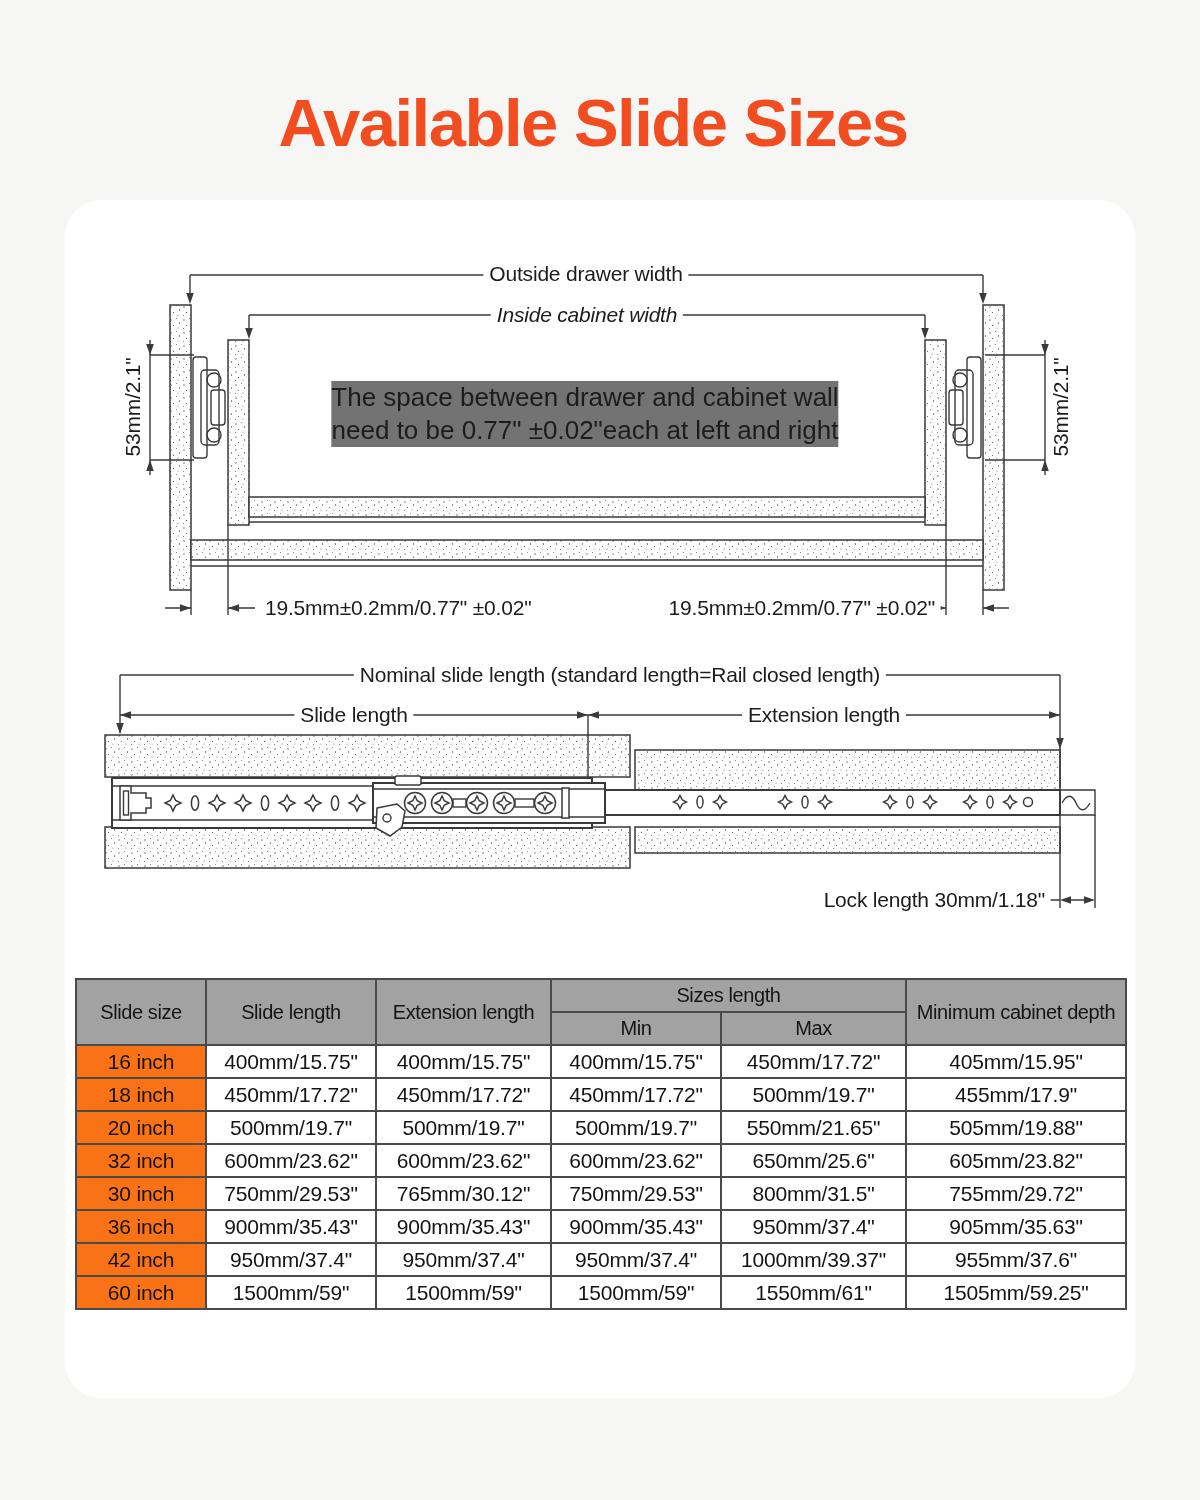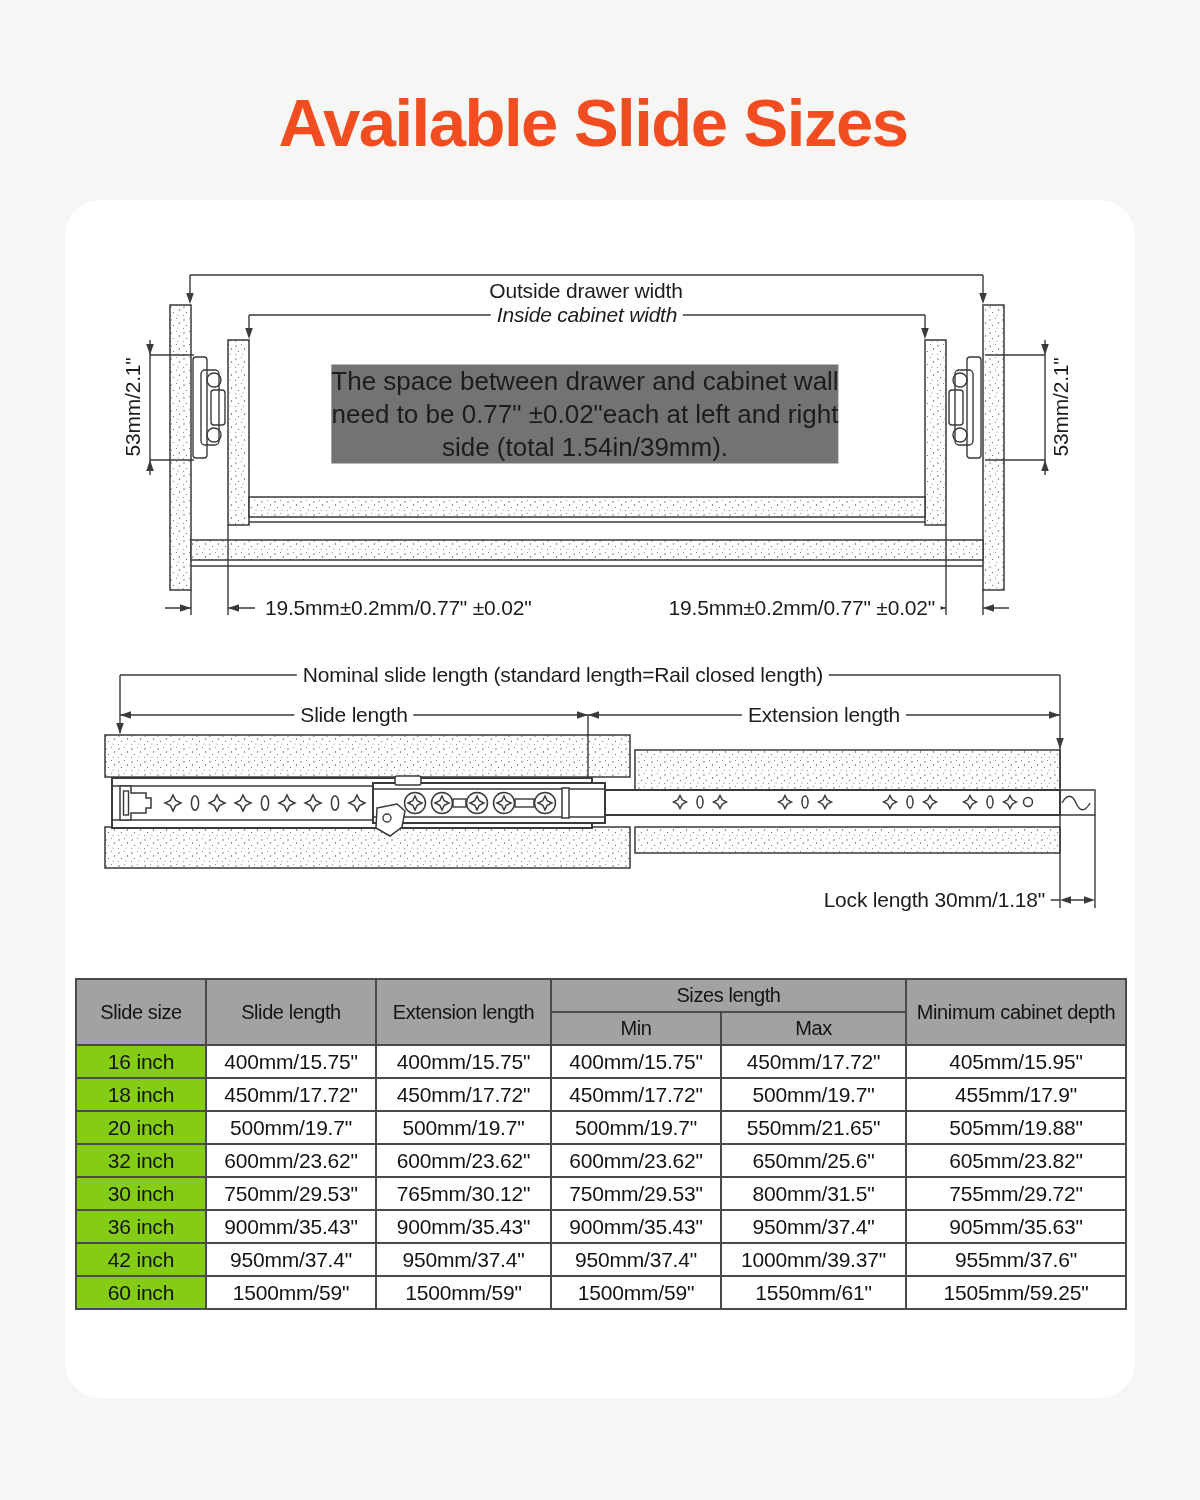--- a/index.html
+++ b/index.html
@@ -19,21 +19,21 @@
   .dlab.left-anchor{transform:translate(0,-50%);}
   .dlab.right-anchor{transform:translate(-100%,-50%);}
   .dlab.rot{transform:translate(-50%,-50%) rotate(-90deg);padding:0 4px;}
   .note{position:absolute;left:520px;top:214px;transform:translate(-50%,-50%);text-align:center;
         font-size:26px;line-height:33px;color:#1c1c1c;white-space:nowrap;background:#737373;}
   .sizes{position:absolute;left:10px;top:778px;width:1050px;border-collapse:collapse;table-layout:fixed;
          font-size:21px;color:#141414;letter-spacing:-0.2px;}
   .sizes th,.sizes td{border:2px solid #4a4a4a;text-align:center;vertical-align:middle;padding:0;font-weight:normal;overflow:hidden;}
   .sizes thead th{background:#a2a2a2;height:31px;font-size:20px;letter-spacing:-0.4px;}
   .sizes td{height:31px;background:#ffffff;}
-  .sizes td.rowhead{background:#84cc16;}
+  .sizes td.rowhead{background:#f97316;}
 </style>
 </head>
 <body>
 
 <div class="page">
 
   <h1 class="title">Available Slide Sizes</h1>
 
   <div class="card">
 
@@ -173,33 +173,32 @@
         <use href="#ar" transform="translate(523,515)"></use>
         <use href="#ar" transform="translate(523,515) rotate(180)"></use>
         <use href="#ar" transform="translate(995,515)"></use>
 
         <path class="tn" d="M995,615 V708 M1030,615 V708 M999,700 H1026 M985,700 H995"></path>
         <use href="#ar" transform="translate(995,700) rotate(180)"></use>
         <use href="#ar" transform="translate(1030,700)"></use>
       </g>
     </svg>
 
-    <div class="dlab" style="left:521px;top:91px;">Outside drawer width</div>
+    <div class="dlab" style="left:521px;top:74px;">Outside drawer width</div>
     <div class="dlab" style="left:522px;top:115px;font-style:italic;">Inside cabinet width</div>
     <div class="note">
       <div>The space between drawer and cabinet wall</div>
       <div>need to be 0.77" ±0.02"each at left and right</div>
-      <div>side (total 1.54in/39mm).</div>
     </div>
     <div class="dlab rot" style="left:68px;top:207px;">53mm/2.1"</div>
     <div class="dlab rot" style="left:996px;top:207px;">53mm/2.1"</div>
     <div class="dlab left-anchor" style="left:194px;top:408px;">19.5mm±0.2mm/0.77" ±0.02"</div>
     <div class="dlab right-anchor" style="left:876px;top:408px;">19.5mm±0.2mm/0.77" ±0.02"</div>
 
-    <div class="dlab" style="left:498px;top:475px;">Nominal slide length (standard length=Rail closed length)</div>
+    <div class="dlab" style="left:555px;top:475px;">Nominal slide length (standard length=Rail closed length)</div>
     <div class="dlab" style="left:289px;top:515px;">Slide length</div>
     <div class="dlab" style="left:759px;top:515px;">Extension length</div>
     <div class="dlab right-anchor" style="left:986px;top:700px;">Lock length 30mm/1.18"</div>
 
     <table class="sizes">
       <colgroup>
         <col style="width:130px">
           <col style="width:170px">
           <col style="width:175px">
         <col style="width:170px">

